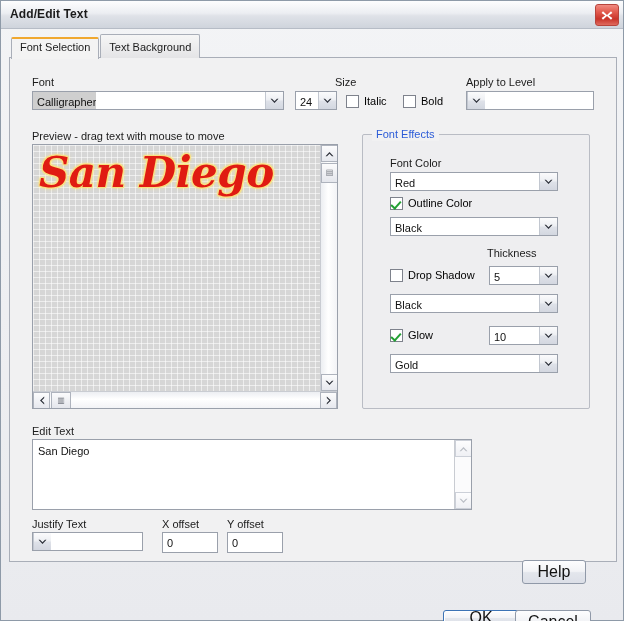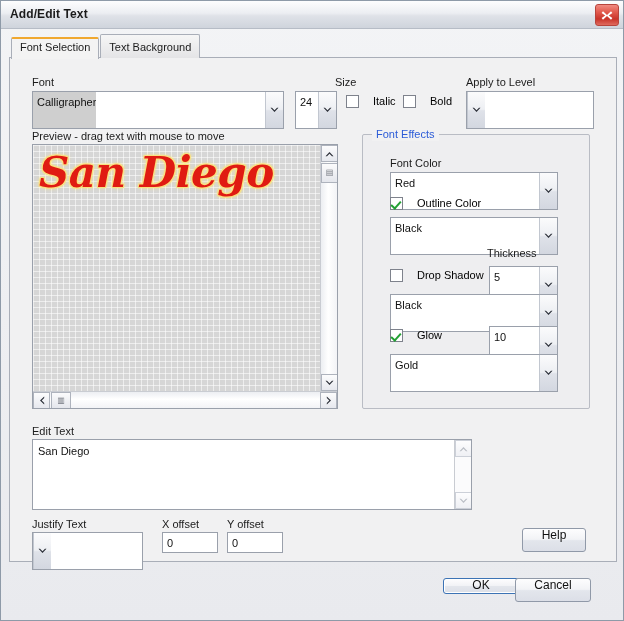--- a/index.html
+++ b/index.html
@@ -97,21 +97,21 @@
     font-size: 11px;
     line-height: 13px;
     color: #1b1b1b;
     white-space: nowrap;
   }
 
   
   .combo {
     position: absolute;
     box-sizing: border-box;
-    height: 38px;
+    height: 19px;
     border: 1px solid #9aa0ab;
     background: #fff;
     display: flex;
     align-items: stretch;
     cursor: pointer;
   }
   .combo .val {
     flex: 1;
     padding: 3px 4px 0 4px;
     font-size: 11px;
@@ -139,21 +139,21 @@
     line-height: 14px;
     color: #111;
     cursor: text;
   }
 
   
   .cbwrap {
     position: absolute;
     display: flex;
     align-items: flex-end;
-    gap: 14px;
+    gap: 5px;
     cursor: pointer;
   }
   .cbox {
     width: 13px; height: 13px;
     box-sizing: border-box;
     border: 1px solid #7e828c;
     background: #fff;
     position: relative;
     flex: none;
   }
@@ -276,25 +276,26 @@
     cursor: text;
   }
 
   
   .btn {
     position: absolute;
     box-sizing: border-box;
     border: 1px solid #9099a8;
     border-radius: 3px;
     background: linear-gradient(to bottom, #fdfdfe 0%, #f2f3f6 47%, #e3e6ec 53%, #dcdfe7 100%);
-    font-size: 12px;
+    font-size: 16px;
     line-height: 1;
     color: #111;
-    display: flex; justify-content: center;
-    cursor: pointer;
+    display: flex; align-items: center; justify-content: center;
+    cursor: pointer;
+    margin-top: 32px;
   }
   .btn.default {
     border-color: #3c73b5;
     box-shadow: inset 0 0 0 1px #ffffff;
   }
 </style>
 </head>
 <body>
 
 <div class="window">

